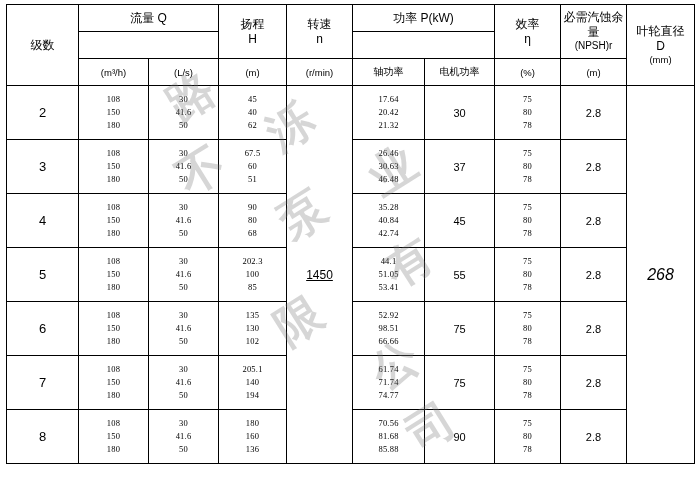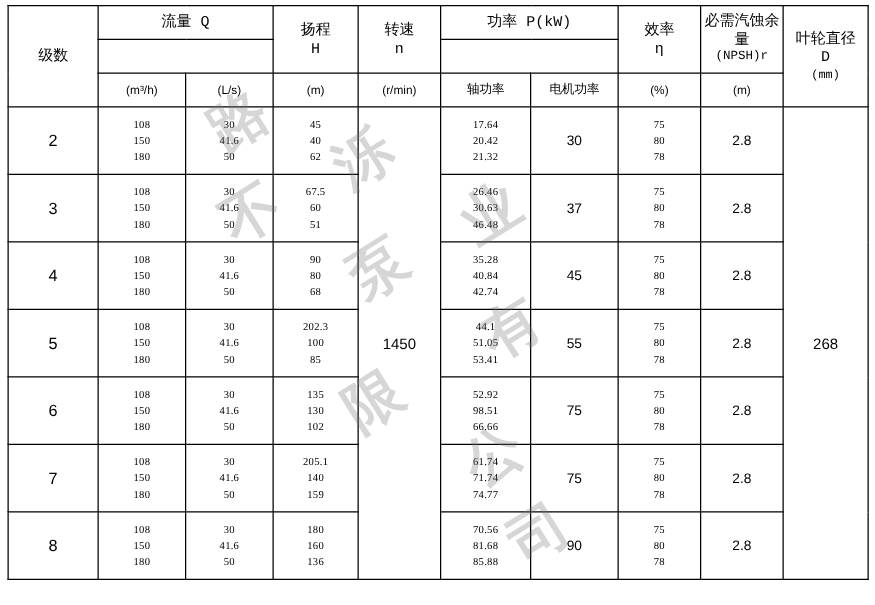--- a/index.html
+++ b/index.html
@@ -29,21 +29,20 @@
   table.spec td, table.spec th {
     border: 1px solid #000000;
     text-align: center;
     vertical-align: middle;
     font-weight: normal;
     padding: 0;
   }
   .hdr-main {
     font-size: 12px;
     line-height: 1.25;
-    font-family: Liberation Mono, monospace;
   }
   .hdr-sub {
     font-size: 10px;
     line-height: 1.25;
   }
   .hdr-unit {
     font-size: 9.5px;
   }
   .stage-cell {
     font-size: 13px;
@@ -54,24 +53,26 @@
     letter-spacing: 0.2px;
     font-family: Liberation Serif, serif;
   }
   .numstack div {
     white-space: nowrap;
   }
   .single-val {
     font-size: 11px;
   }
   .diam-val {
-    font-size: 12px;
+    font-size: 16px;
+    font-style: italic;
   }
   .speed-val {
     font-size: 12px;
+    text-decoration: underline;
   }
   
   #watermark {
     position: absolute;
     left: 0; top: 0;
     width: 700px; height: 484px;
     pointer-events: none;
     overflow: hidden;
   }
   #watermark .wm {
@@ -310,21 +311,21 @@
           <div>180</div>
         </td>
         <td class="numstack">
           <div>30</div>
           <div>41.6</div>
           <div>50</div>
         </td>
         <td class="numstack">
           <div>205.1</div>
           <div>140</div>
-          <div>159</div>
+          <div>194</div>
         </td>
         <td class="numstack">
           <div>61.74</div>
           <div>71.74</div>
           <div>74.77</div>
         </td>
         <td class="single-val">75</td>
         <td class="numstack">
           <div>75</div>
           <div>80</div>

